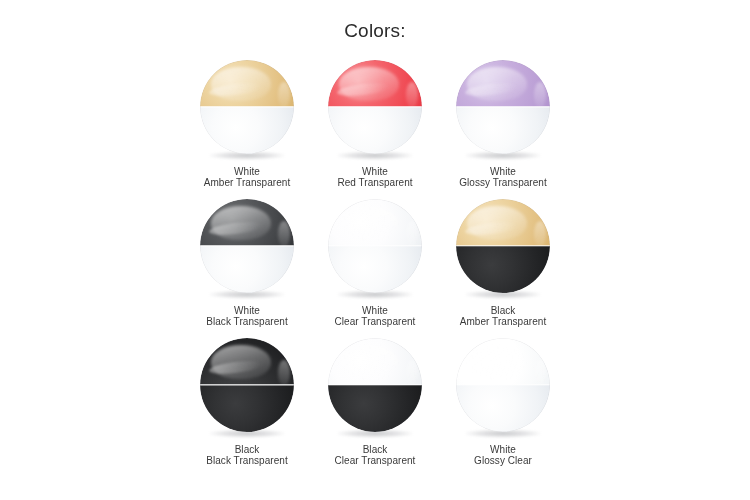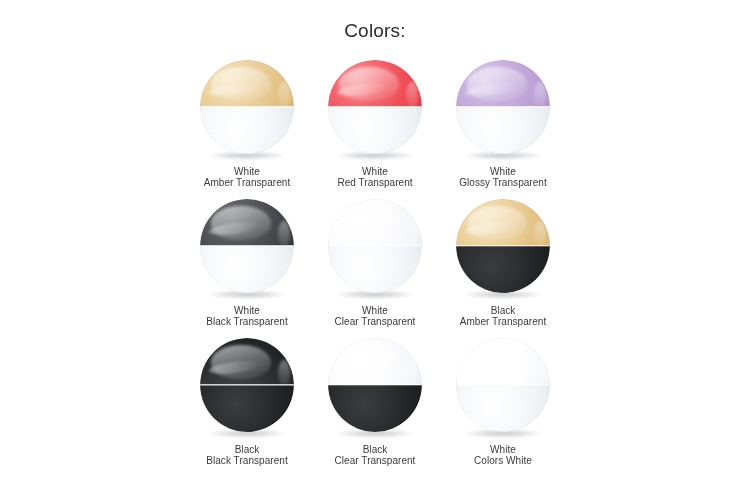--- a/index.html
+++ b/index.html
@@ -418,17 +418,17 @@
         </div>
         <div class="half bot">
           <div class="half-inner m-whitebot"></div>
         </div>
         <div class="equator-line eq-soft"></div>
         <div class="sphere-rim"></div>
       </div>
     </div>
     <div class="swatch-label">
       <span class="ln">White</span>
-      <span class="ln">Colors White</span>
+      <span class="ln">Glossy Clear</span>
     </div>
   </div>
 
 </div>
 
 </body></html>

